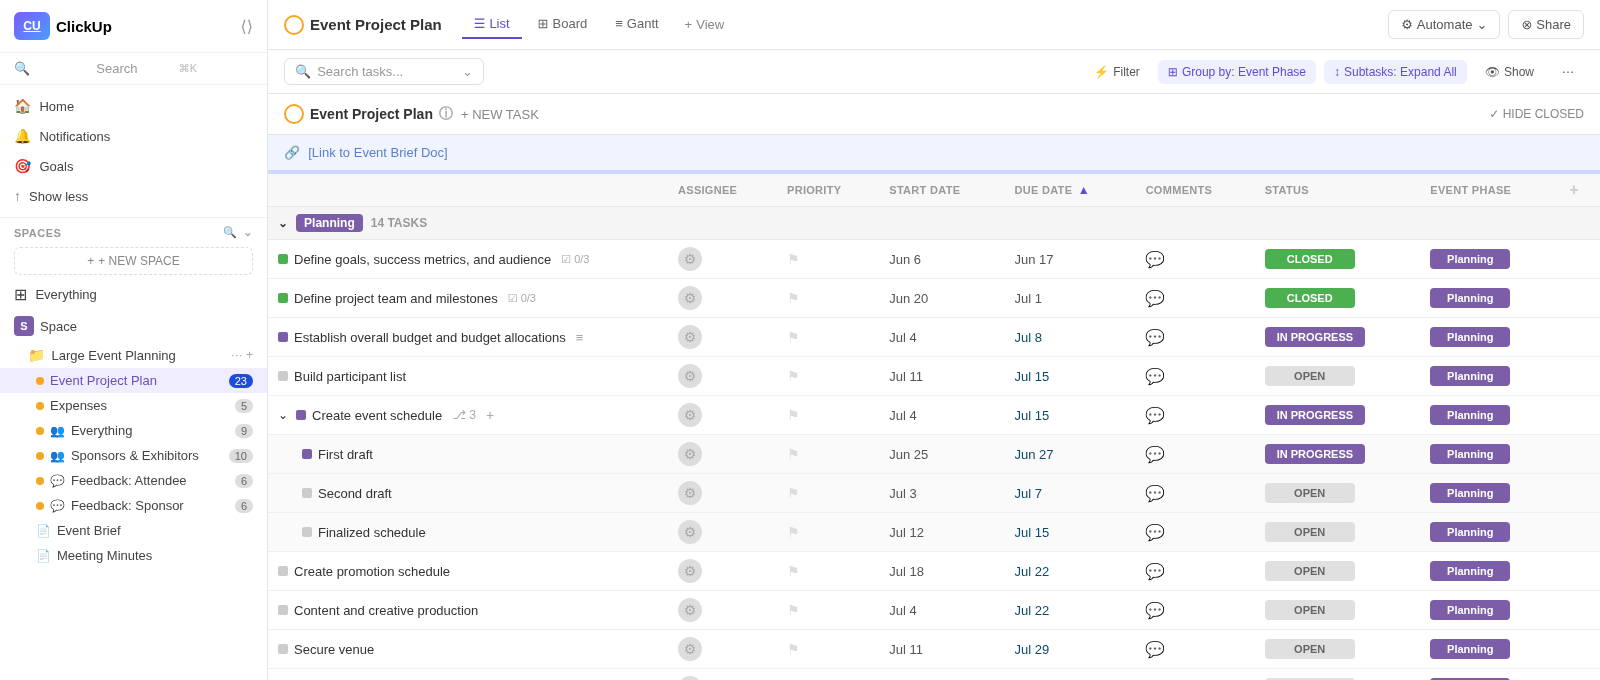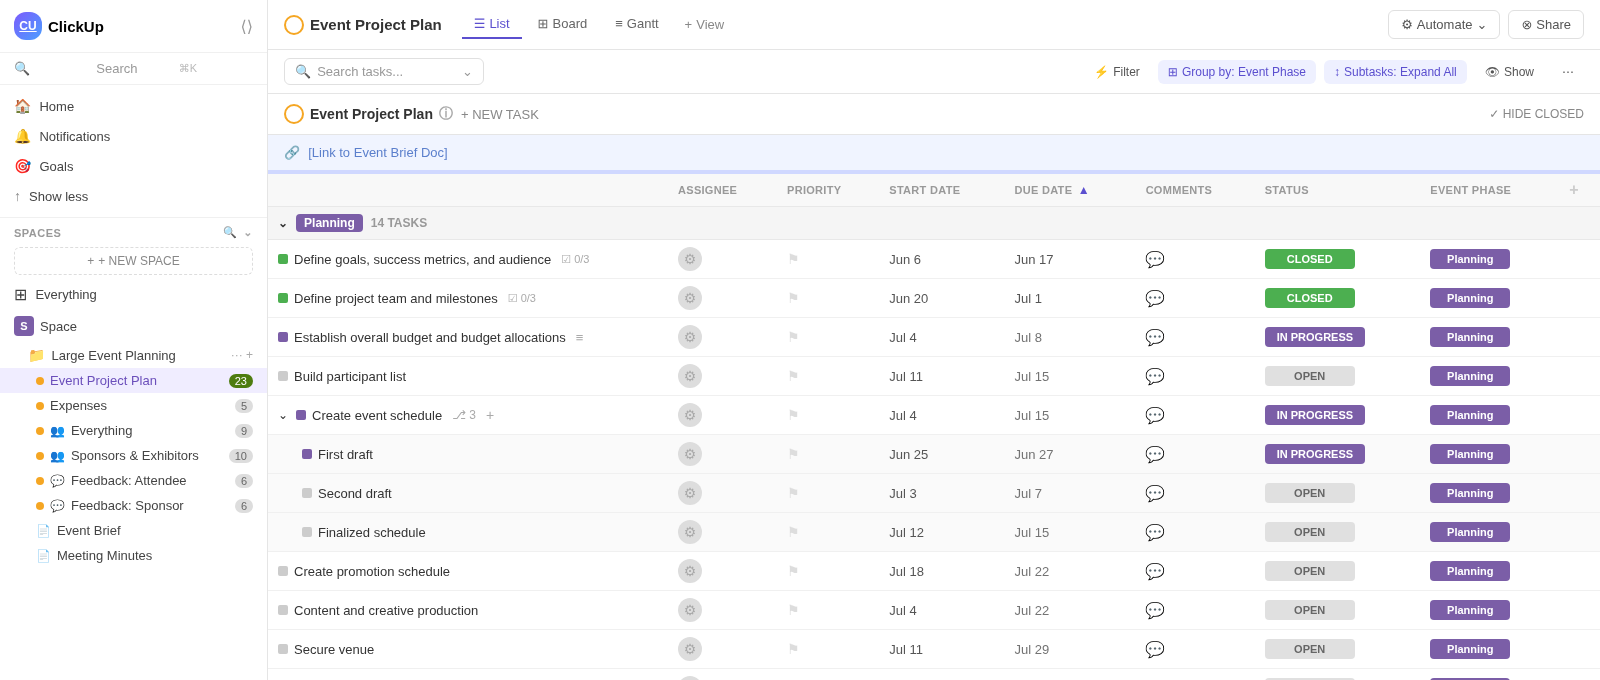--- a/index.html
+++ b/index.html
@@ -24,23 +24,23 @@
       border-bottom: 1px solid #f0f0f0;
     }
     .logo-area {
       display: flex;
       align-items: center;
       gap: 6px;
       font-weight: 700;
       font-size: 15px;
     }
     .logo-icon {
-      width: 28px; height: 28px;
+      width: 36px; height: 28px;
       background: linear-gradient(135deg, #7c5cfc, #4a9eff);
-      border-radius: 12px;
+      border-radius: 6px;
       display: flex; align-items: center; justify-content: center;
       color: white; font-weight: 800; font-size: 12px; text-decoration: underline;
     }
     .sidebar-collapse-btn {
       cursor: pointer; color: #999; font-size: 16px;
     }
     .sidebar-search {
       display: flex; align-items: center; gap: 8px;
       padding: 8px 14px;
       border-bottom: 1px solid #f0f0f0;
@@ -92,21 +92,21 @@
     }
     .folder-icon { font-size: 14px; }
     .list-item-sidebar {
       display: flex; align-items: center; gap: 6px;
       padding: 5px 14px 5px 36px; cursor: pointer; color: #444; font-size: 13px;
     }
     .list-item-sidebar.active { background: #f0edff; color: #6B4FBB; }
     .list-dot { width: 8px; height: 8px; border-radius: 50%; }
     .list-count {
       margin-left: auto;
-      background: #4d7c0f; color: white; border-radius: 10px;
+      background: #1d4ed8; color: white; border-radius: 10px;
       padding: 1px 6px; font-size: 11px;
     }
     .list-count.small { background: #ddd; color: #666; }
     .list-icon { font-size: 12px; color: #888; }
 
     
     #main {
       flex: 1;
       display: flex;
       flex-direction: column;
@@ -238,21 +238,21 @@
     .indent-1 { padding-left: 24px; }
     .add-subtask-icon { color: #aaa; font-size: 14px; cursor: pointer; margin-left: 4px; }
 
     .assignee-avatar {
       width: 24px; height: 24px; border-radius: 50%;
       background: #ddd; display: flex; align-items: center; justify-content: center;
       color: #aaa; font-size: 14px;
     }
     .priority-icon { color: #ddd; font-size: 14px; }
     .date-cell { white-space: nowrap; color: #555; font-size: 13px; }
-    .date-cell.red { color: #737373; }
+    .date-cell.red { color: #0c4a6e; }
     .comment-icon { color: #ccc; cursor: pointer; font-size: 16px; }
 
     .status-badge {
       padding: 4px 12px; border-radius: 4px;
       font-size: 11px; font-weight: 700; text-align: center; white-space: nowrap;
       min-width: 90px; display: inline-block;
     }
     .status-closed { background: #4caf50; color: white; }
     .status-in-progress { background: #7B5EA7; color: white; }
     .status-open { background: #e0e0e0; color: #666; }

